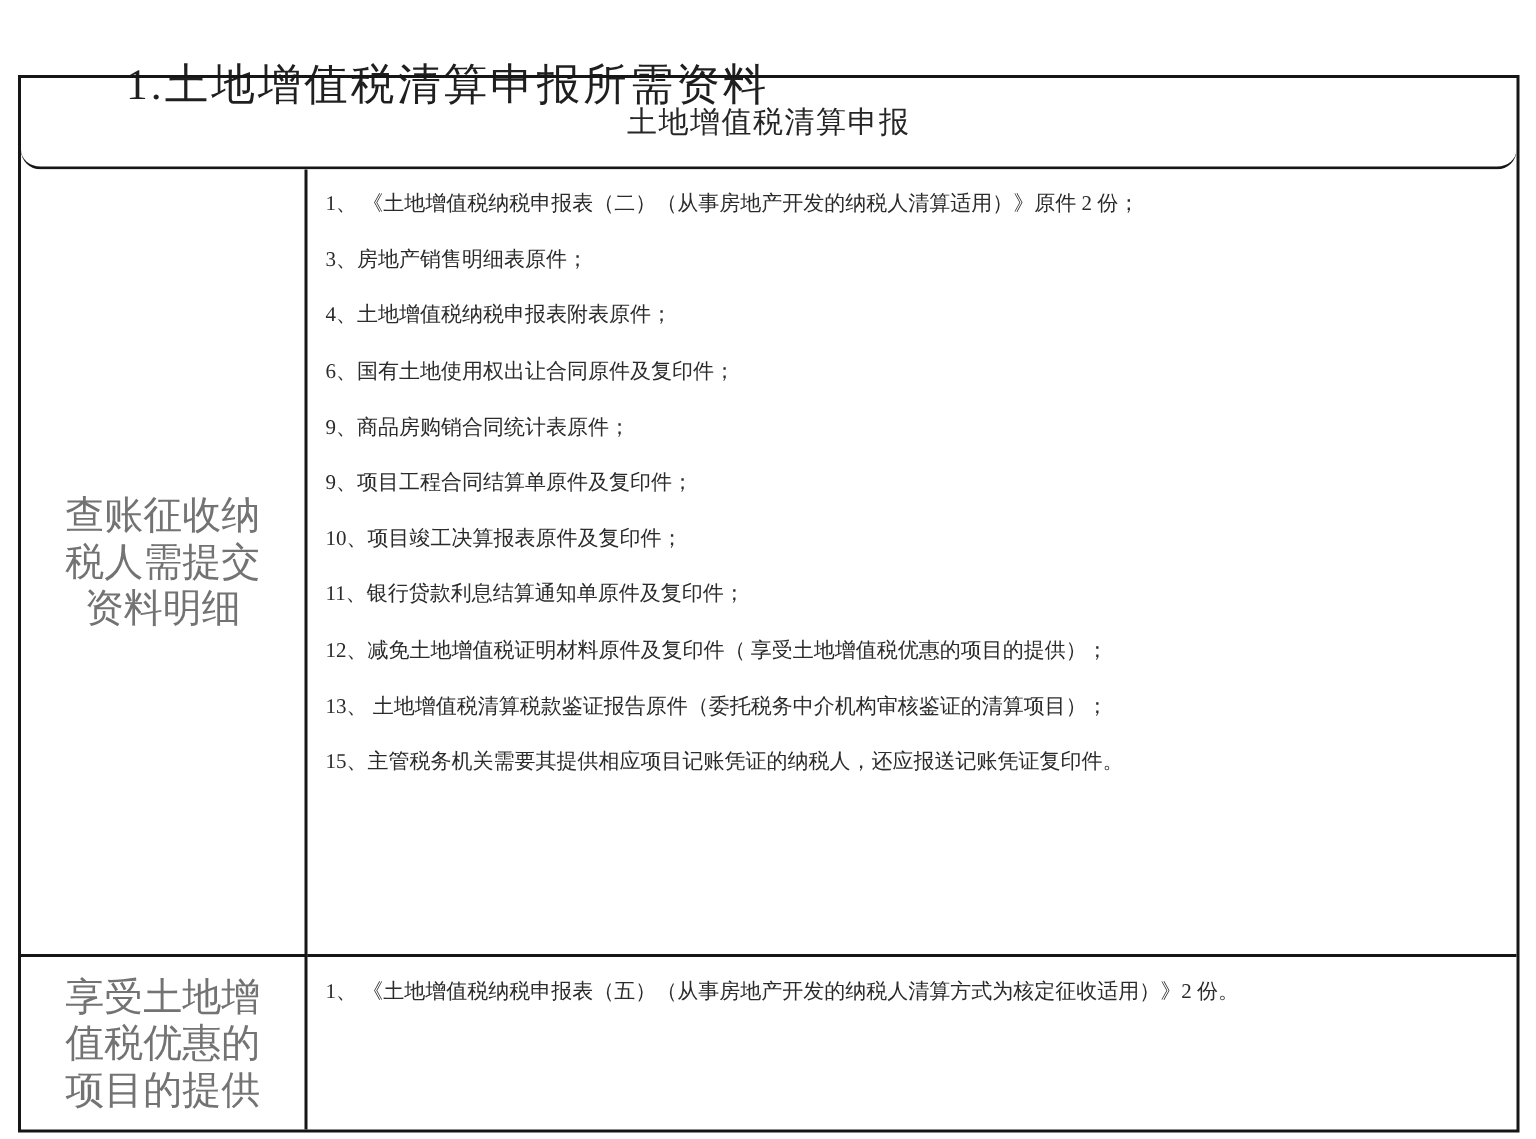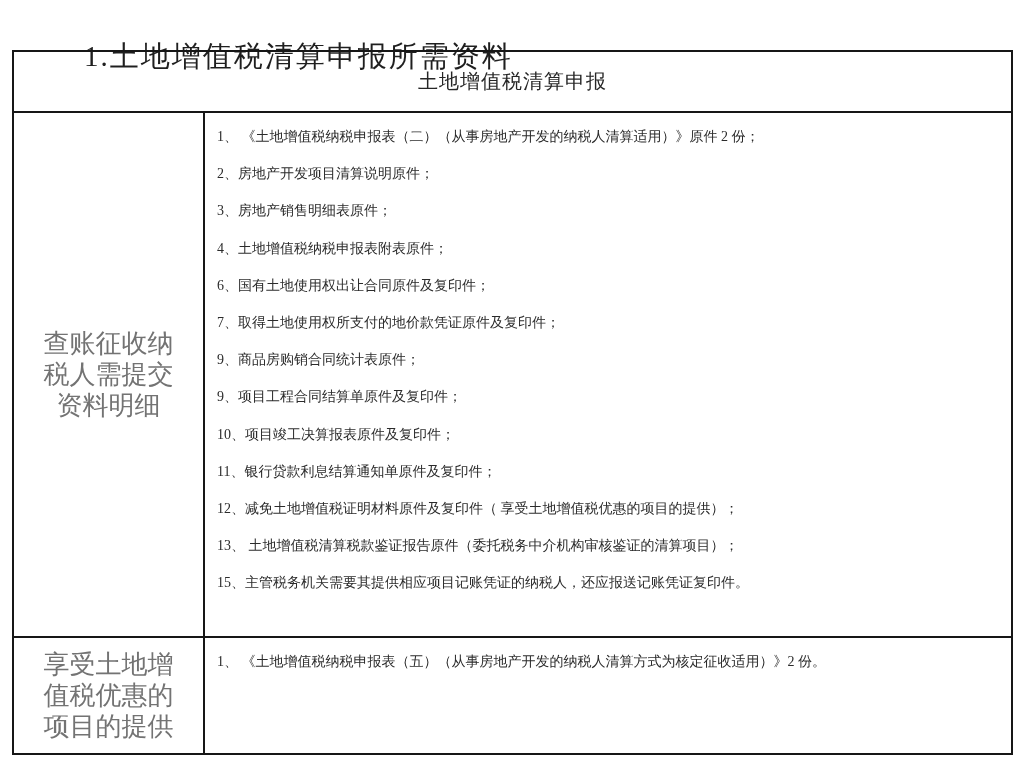--- a/index.html
+++ b/index.html
@@ -41,20 +41,21 @@
   }
   .thead-cell {
     grid-column: 1 / span 2;
     border-bottom: 2px solid #161616;
     display: flex;
     align-items: center;
     justify-content: center;
     font-size: 20px;
     letter-spacing: 1px;
     color: #262626;
+    border-radius: 13px;
   }
   .label-cell {
     border-right: 2px solid #161616;
     display: flex;
     align-items: center;
     justify-content: center;
     text-align: center;
     font-size: 26px;
     line-height: 31px;
     padding: 0 17px;
@@ -94,25 +95,23 @@
 
   <div class="req-table">
 
     <div class="thead-cell">土地增值税清算申报</div>
 
     <div class="label-cell row1">查账征收纳税人需提交资料明细</div>
 
     <div class="items-cell row1">
       <ul>
         <li>1、 《土地增值税纳税申报表（二）（从事房地产开发的纳税人清算适用）》原件 2 份；</li>
-        <li>2、房地产开发项目清算说明原件；</li>
         <li>3、房地产销售明细表原件；</li>
         <li>4、土地增值税纳税申报表附表原件；</li>
         <li>6、国有土地使用权出让合同原件及复印件；</li>
-        <li>7、取得土地使用权所支付的地价款凭证原件及复印件；</li>
         <li>9、商品房购销合同统计表原件；</li>
         <li>9、项目工程合同结算单原件及复印件；</li>
         <li>10、项目竣工决算报表原件及复印件；</li>
         <li>11、银行贷款利息结算通知单原件及复印件；</li>
         <li>12、减免土地增值税证明材料原件及复印件（ 享受土地增值税优惠的项目的提供）；</li>
         <li>13、 土地增值税清算税款鉴证报告原件（委托税务中介机构审核鉴证的清算项目）；</li>
         <li>15、主管税务机关需要其提供相应项目记账凭证的纳税人，还应报送记账凭证复印件。</li>
       </ul>
     </div>
 

